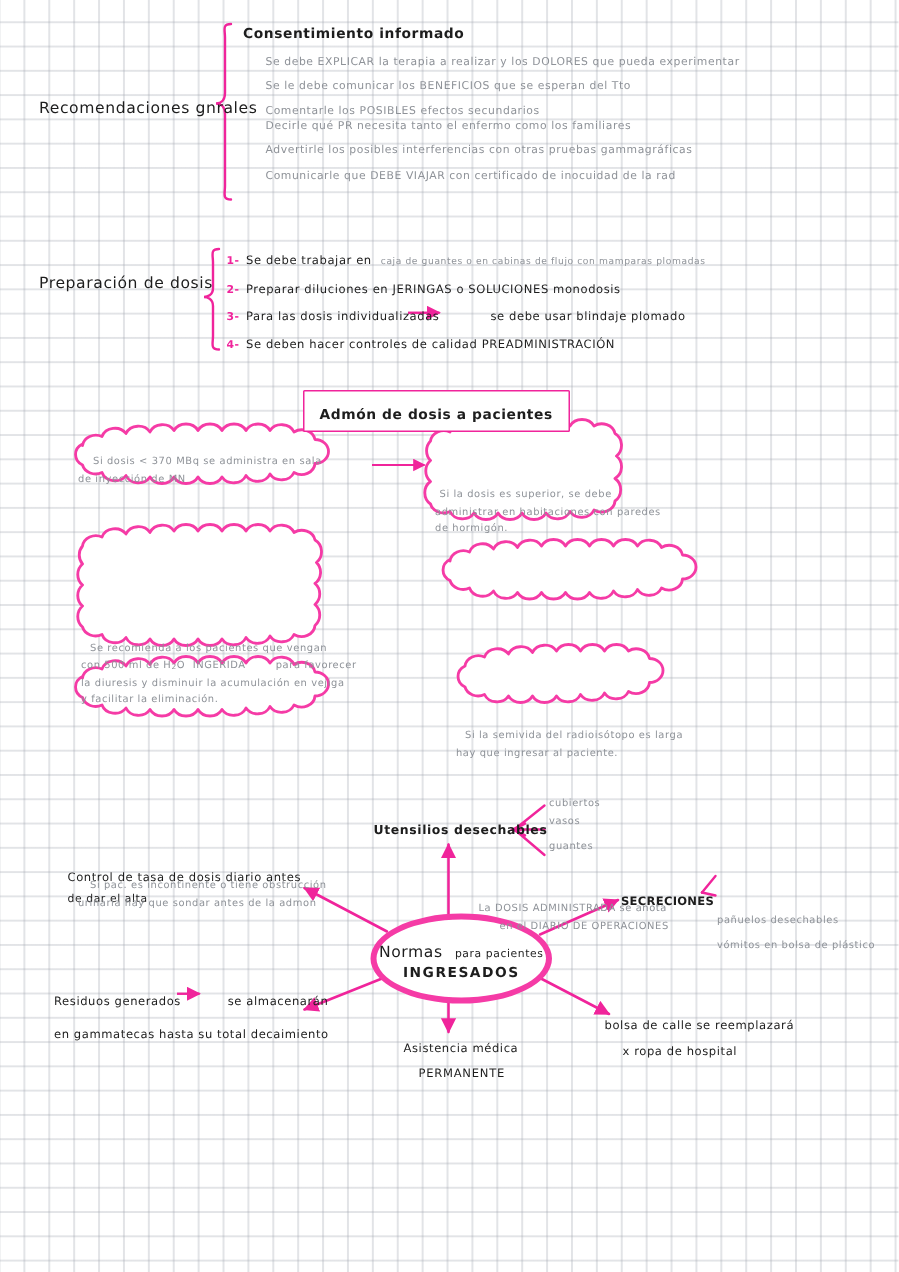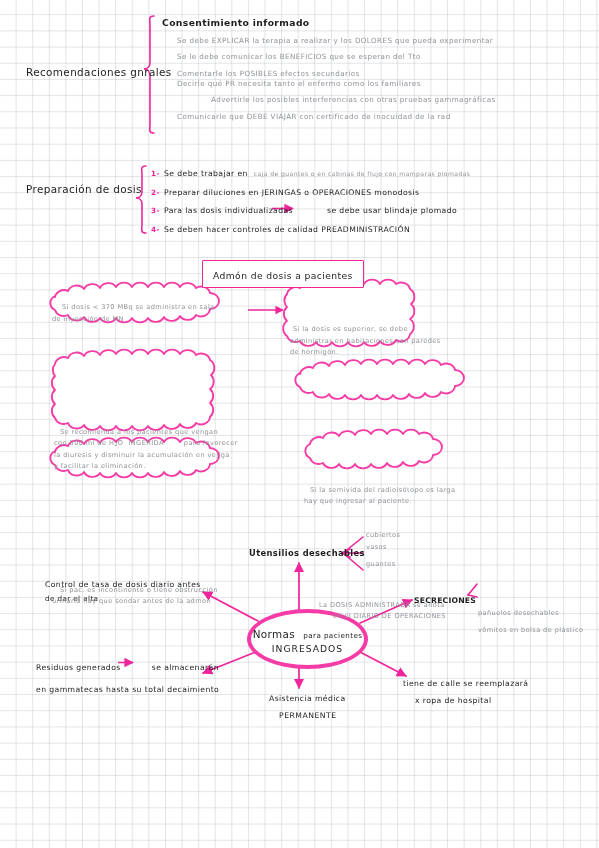--- a/index.html
+++ b/index.html
@@ -25,21 +25,21 @@
     white-space:nowrap;
   }
   .dark{color:#1d1d1d;}
   .gray{color:#8e9298;}
   .pinkt{color:#f0249b;}
   .sz6{font-size:6.1px;}
   .sz65{font-size:6.6px;}
   .sz7{font-size:7.2px;}
   .sz75{font-size:7.7px;}
   .sz8{font-size:8.3px;}
-  .sz9{font-size:9.2px;}
+  .sz9{font-size:9.2px;font-weight:bold;}
   .sz10{font-size:10.4px;}
   .bold{font-weight:700;}
   .caps{font-variant:small-caps;letter-spacing:.5px;}
 
   
   #ink{position:absolute;left:0;top:0;width:599px;height:848px;pointer-events:none;}
 
   
   .titlebox{
     border:1.7px solid #f0249b;
@@ -127,35 +127,35 @@
 
 <div class="abs hand dark sz10" style="left:26px;top:66px;text-align:right;">Recomendaciones gnrales</div>
 
 <div class="abs hand dark sz9 bold" style="left:162px;top:17px;">Consentimiento informado</div>
 
 <div class="abs" style="left:177px;top:36px;">
   <div class="hand gray sz7" style="margin-bottom:7.4px;">Se debe EXPLICAR la terapia a realizar  y los DOLORES  que pueda experimentar</div>
   <div class="hand gray sz7" style="margin-bottom:7.4px;">Se le debe comunicar los BENEFICIOS  que se esperan  del  Tto</div>
   <div class="hand gray sz7" style="margin-bottom:1px;">Comentarle los  POSIBLES efectos  secundarios</div>
   <div class="hand gray sz7" style="margin-bottom:7.4px;">Decirle qué PR necesita tanto el enfermo como  los familiares</div>
-  <div class="hand gray sz7" style="margin-bottom:7.4px;margin-left:34px;">Advertirle los posibles interferencias  con otras  pruebas  gammagráficas</div>
+  <div class="hand gray sz7" style="margin-bottom:7.4px;">Advertirle los posibles interferencias  con otras  pruebas  gammagráficas</div>
   <div class="hand gray sz7">Comunicarle que DEBE VIAJAR con certificado  de  inocuidad  de la rad</div>
 </div>
 
 <div class="abs hand dark sz10" style="left:26px;top:183px;">Preparación de dosis</div>
 
 <div class="abs" style="left:151px;top:169px;">
   <div style="display:flex;align-items:baseline;margin-bottom:9.5px;">
     <span class="hand pinkt sz7 bold" style="width:13px;">1-</span>
     <span class="hand dark sz75">Se debe trabajar  en</span>
     <span class="hand gray sz6" style="margin-left:6px;">caja de guantes   o en  cabinas de flujo con mamparas plomadas</span>
   </div>
   <div style="display:flex;align-items:baseline;margin-bottom:9.5px;">
     <span class="hand pinkt sz7 bold" style="width:13px;">2-</span>
-    <span class="hand dark sz75">Preparar diluciones  en  JERINGAS o OPERACIONES  monodosis</span>
+    <span class="hand dark sz75">Preparar diluciones  en  JERINGAS o SOLUCIONES  monodosis</span>
   </div>
   <div style="display:flex;align-items:baseline;margin-bottom:9.5px;">
     <span class="hand pinkt sz7 bold" style="width:13px;">3-</span>
     <span class="hand dark sz75">Para las dosis  individualizadas</span>
     <span class="hand dark sz75" style="margin-left:34px;">se debe usar  blindaje plomado</span>
   </div>
   <div style="display:flex;align-items:baseline;">
     <span class="hand pinkt sz7 bold" style="width:13px;">4-</span>
     <span class="hand dark sz75">Se deben hacer controles de  calidad  PREADMINISTRACIÓN</span>
   </div>
@@ -228,21 +228,21 @@
   </div>
   <div class="hand dark sz75" style="margin-top:11px;">en gammatecas hasta su total decaimiento</div>
 </div>
 
 <div class="abs" style="left:269px;top:694px;">
   <div class="hand dark sz75">Asistencia médica</div>
   <div class="hand dark sz75 caps" style="margin-top:8px;margin-left:10px;">PERMANENTE</div>
 </div>
 
 <div class="abs" style="left:403px;top:679px;">
-  <div class="hand dark sz75">tiene de calle  se reemplazará</div>
+  <div class="hand dark sz75">bolsa de calle  se reemplazará</div>
   <div class="hand dark sz75" style="margin-top:8px;margin-left:12px;">x ropa de hospital</div>
 </div>
 
 <div class="abs hand dark sz75 bold" style="left:414px;top:596px;letter-spacing:.2px;">SECRECIONES</div>
 <div class="abs" style="left:478px;top:609px;">
   <div class="hand gray sz65" style="margin-bottom:9px;">pañuelos  desechables</div>
   <div class="hand gray sz65">vómitos en bolsa de plástico</div>
 </div>
 
 </body></html>

